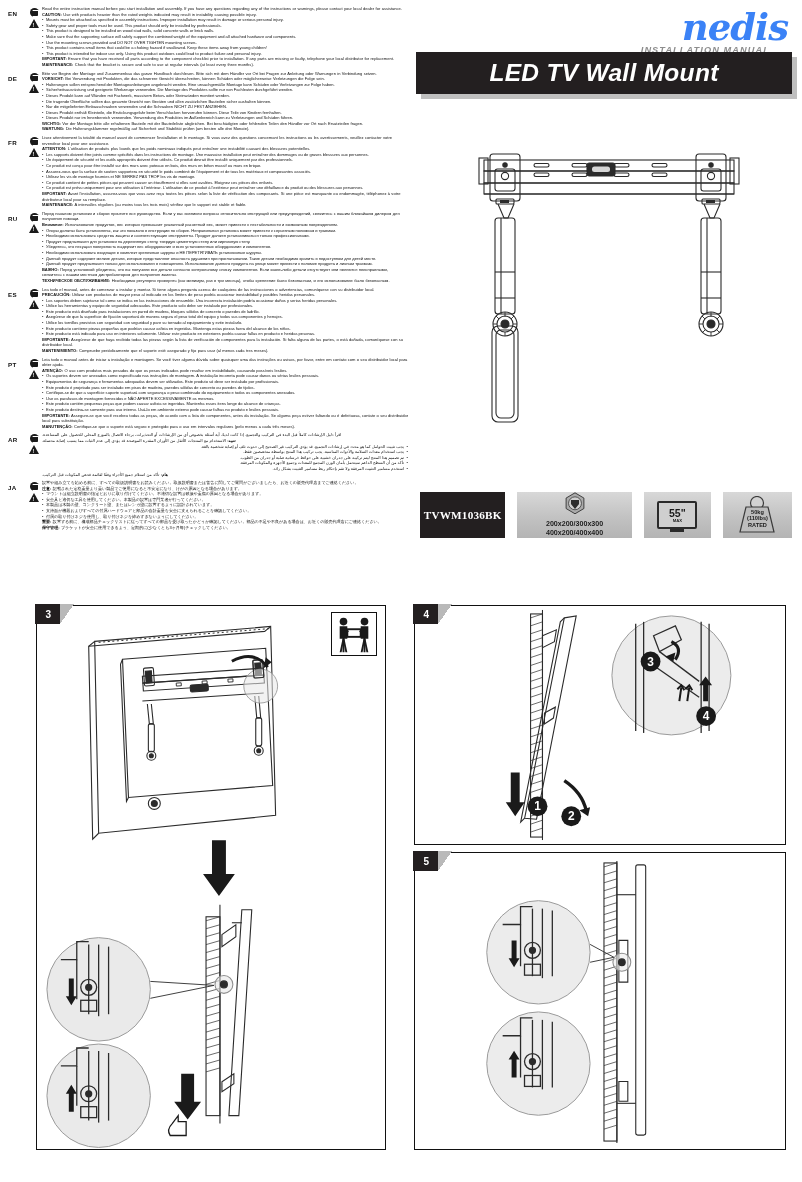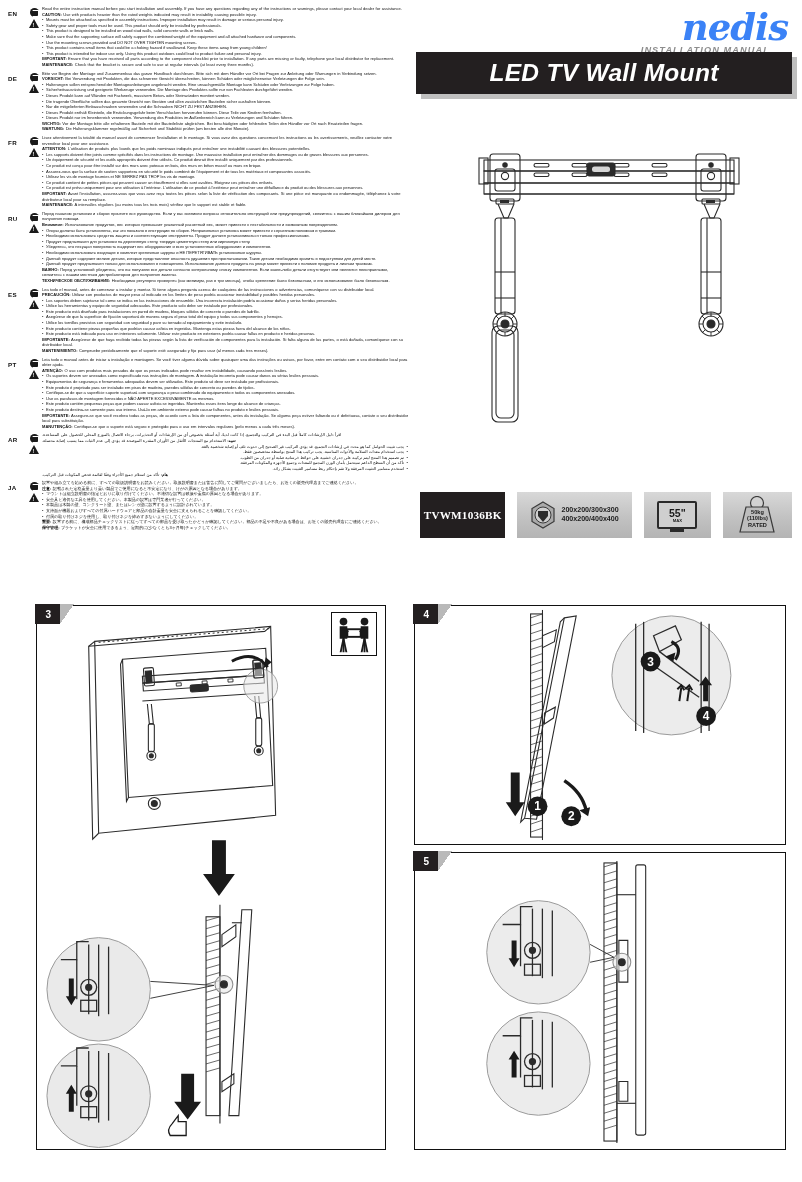--- a/index.html
+++ b/index.html
@@ -141,21 +141,21 @@
   }
   .spec.model {
     width: 94px; background: #231f20;
   }
   .spec.model span {
     color: #fff;
     font-family: "Liberation Serif", serif;
     font-weight: bold; font-size: 11.2px;
     letter-spacing: .2px;
   }
-  .spec.vesa { width: 126px; gap: 5px; }
+  .spec.vesa { width: 126px; gap: 5px; flex-direction: column; }
   .vesa-lines { font-size: 7.1px; font-weight: bold; color: #1d1d1d; line-height: 9.2px; }
   .spec.size { width: 74px; }
   .spec.weight { width: 76px; }
   .tv-icon {
     width: 40px; height: 28px;
     border: 2.4px solid #2a2a2a;
     border-radius: 2px;
     background: #cfcfcf;
     display: flex; flex-direction: column;
     align-items: center; justify-content: center;

